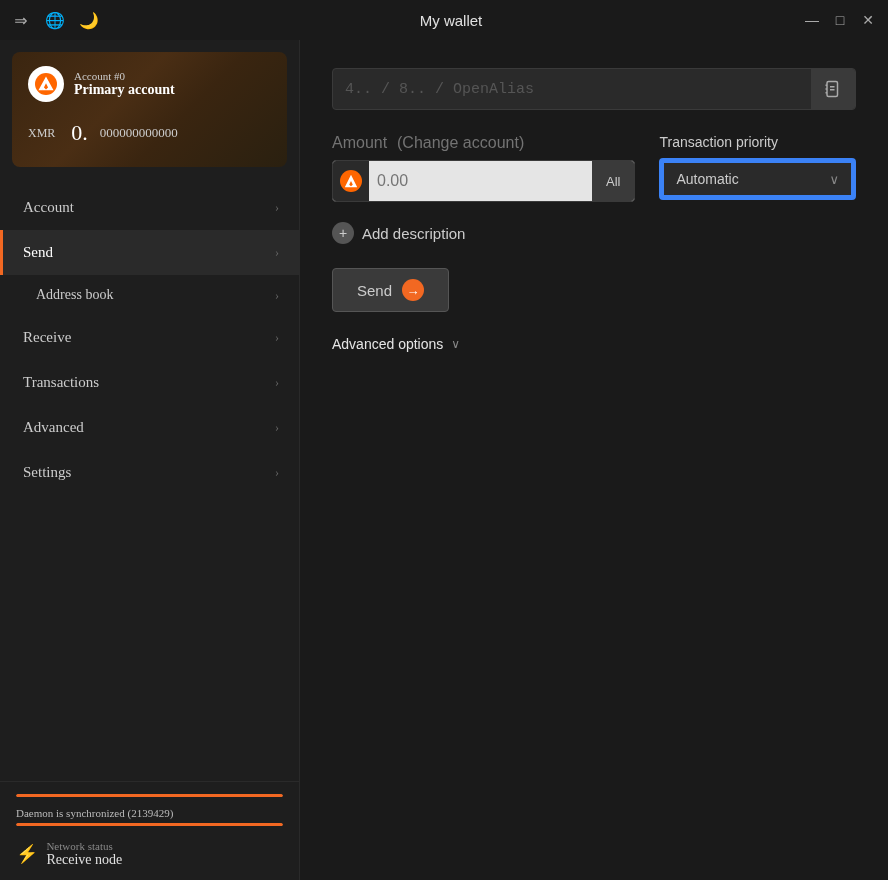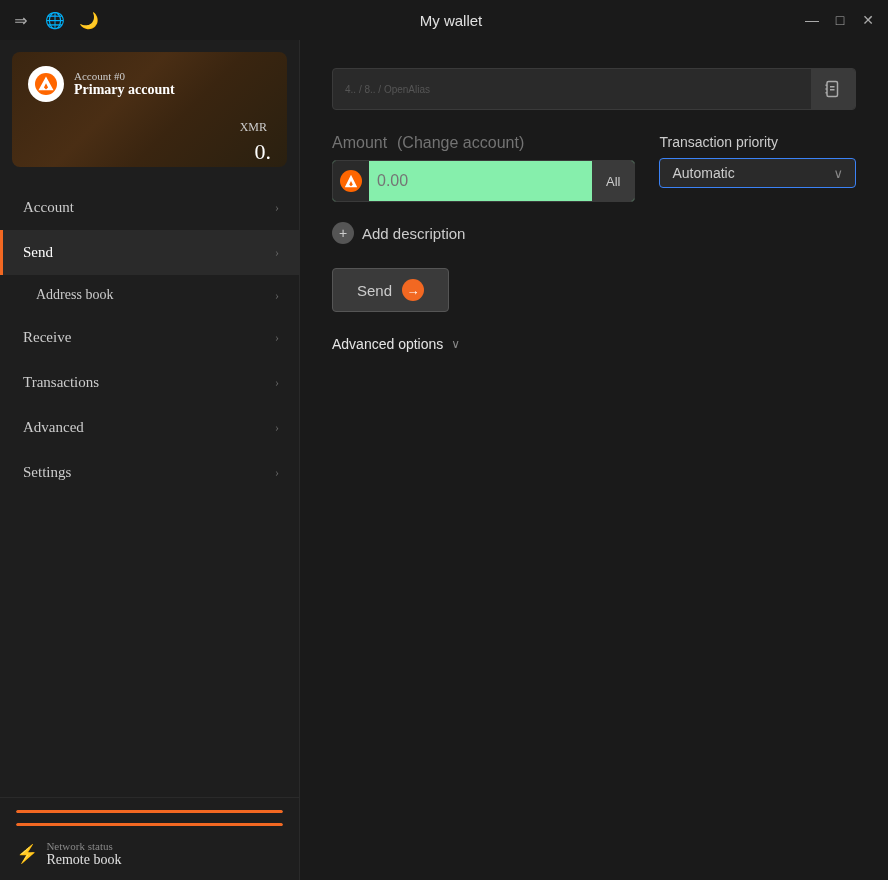--- a/index.html
+++ b/index.html
@@ -110,23 +110,22 @@
     }
     .account-info-name {
       font-size: 14px;
       color: #fff;
       font-weight: 600;
     }
     .account-balance {
       font-size: 13px;
       color: #e0e0e0;
       display: flex;
-      align-items: flex-end;
-      gap: 4px;
-      flex-direction: column;
+      align-items: center;
+      gap: 12px;
     }
     .balance-currency {
       font-size: 12px;
       color: #ccc;
       margin-right: 4px;
     }
     .balance-main {
       font-size: 22px;
       color: #fff;
       font-weight: 300;
@@ -237,23 +236,23 @@
       border-radius: 4px;
       overflow: hidden;
       margin-bottom: 24px;
     }
     .text-input {
       flex: 1;
       background: transparent;
       border: none;
       outline: none;
       color: #14b8a6;
-      font-size: 10px;
+      font-size: 15px;
       padding: 10px 12px;
-      font-family: Liberation Sans, sans-serif;
+      font-family: Liberation Mono, monospace;
     }
     .text-input::placeholder {
       color: #555;
     }
     .input-icon-btn {
       width: 44px;
       height: 40px;
       background: #3a3a3a;
       border: none;
       display: flex;
@@ -282,21 +281,21 @@
       color: #ccc;
       margin-bottom: 8px;
     }
     .amount-label span {
       color: #737373;
       font-size: 16px;
     }
     .amount-input-row {
       display: flex;
       align-items: center;
-      background: #86efac;
+      background: #e5e5e5;
       border: 1px solid #3a3a3a;
       border-radius: 4px;
       overflow: hidden;
       height: 42px;
     }
     .monero-icon-small {
       width: 36px;
       height: 42px;
       display: flex;
       align-items: center;
@@ -321,23 +320,23 @@
       font-size: 13px;
       padding: 12px 14px;
       height: 42px;
       cursor: pointer;
       font-family: inherit;
     }
     .select-row {
       display: flex;
       align-items: center;
       background: #2a2a2a;
-      border: 1px solid #3b82f6;
+      border: 5px solid #3b82f6;
       border-radius: 4px;
-      height: 30px;
+      height: 42px;
       padding: 0 12px;
       cursor: pointer;
       justify-content: space-between;
     }
     .select-value {
       font-size: 14px;
       color: #ccc;
     }
     .select-chevron {
       color: #888;
@@ -484,28 +483,29 @@
       <div class="nav-item">
         <span>Settings</span>
         <span class="nav-chevron">›</span>
       </div>
     </div>
 
     <div class="status-bar">
       <div class="sync-bar">
         <div class="sync-bar-fill" style="width:100%"></div>
       </div>
+      <div class="sync-label">Daemon is synchronized (2139429)</div>
       <div class="sync-bar">
         <div class="sync-bar-fill" style="width:100%"></div>
       </div>
       <div class="network-status">
         <div class="network-icon">⚡</div>
         <div>
           <div class="network-info-label">Network status</div>
-          <div class="network-info-value">Remote book</div>
+          <div class="network-info-value">Receive node</div>
         </div>
       </div>
     </div>
   </div>
 
   <div class="content">
 
     <div class="input-row">
       <input class="text-input" type="text" placeholder="4.. / 8.. / OpenAlias" style="">
       <button class="input-icon-btn">

